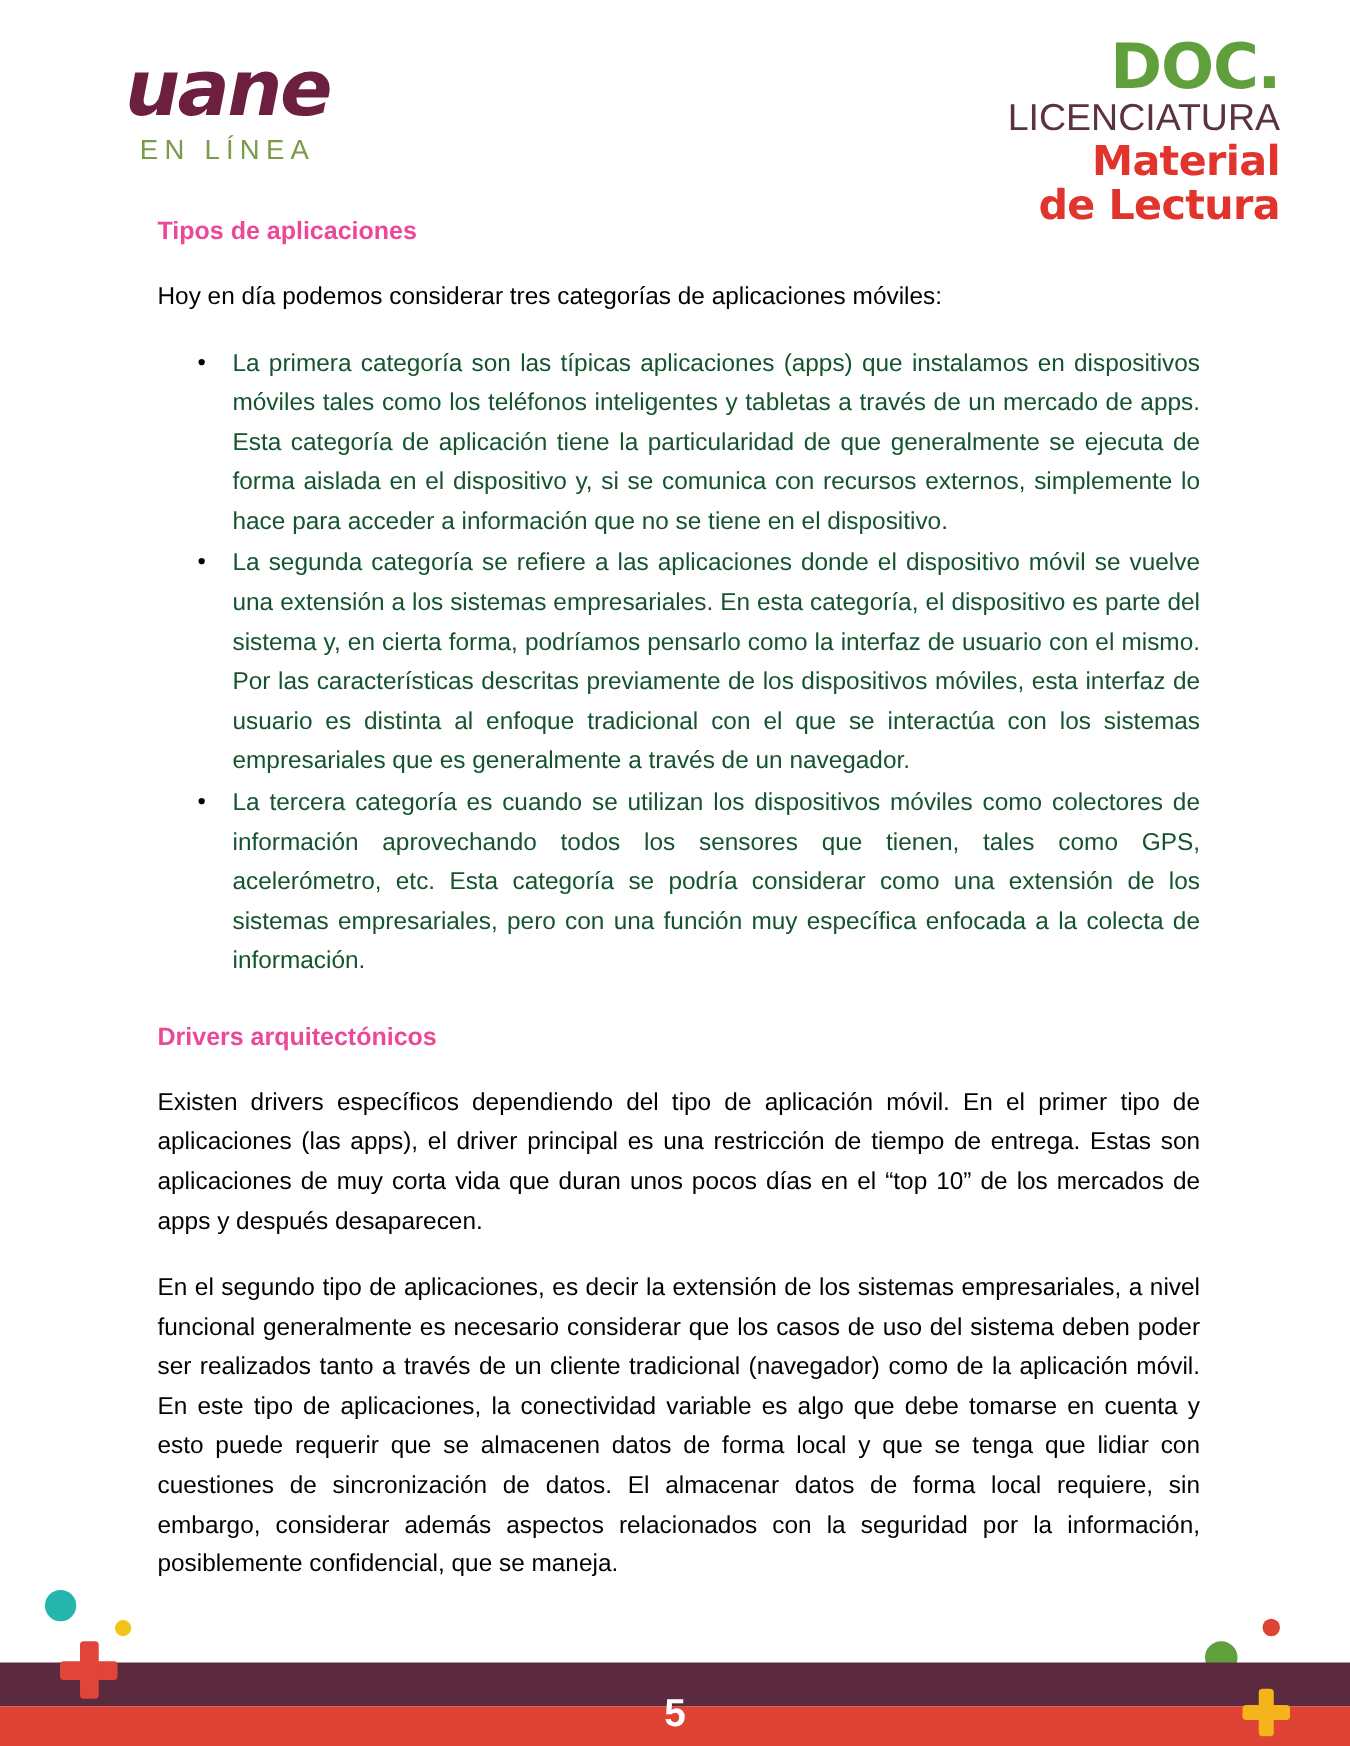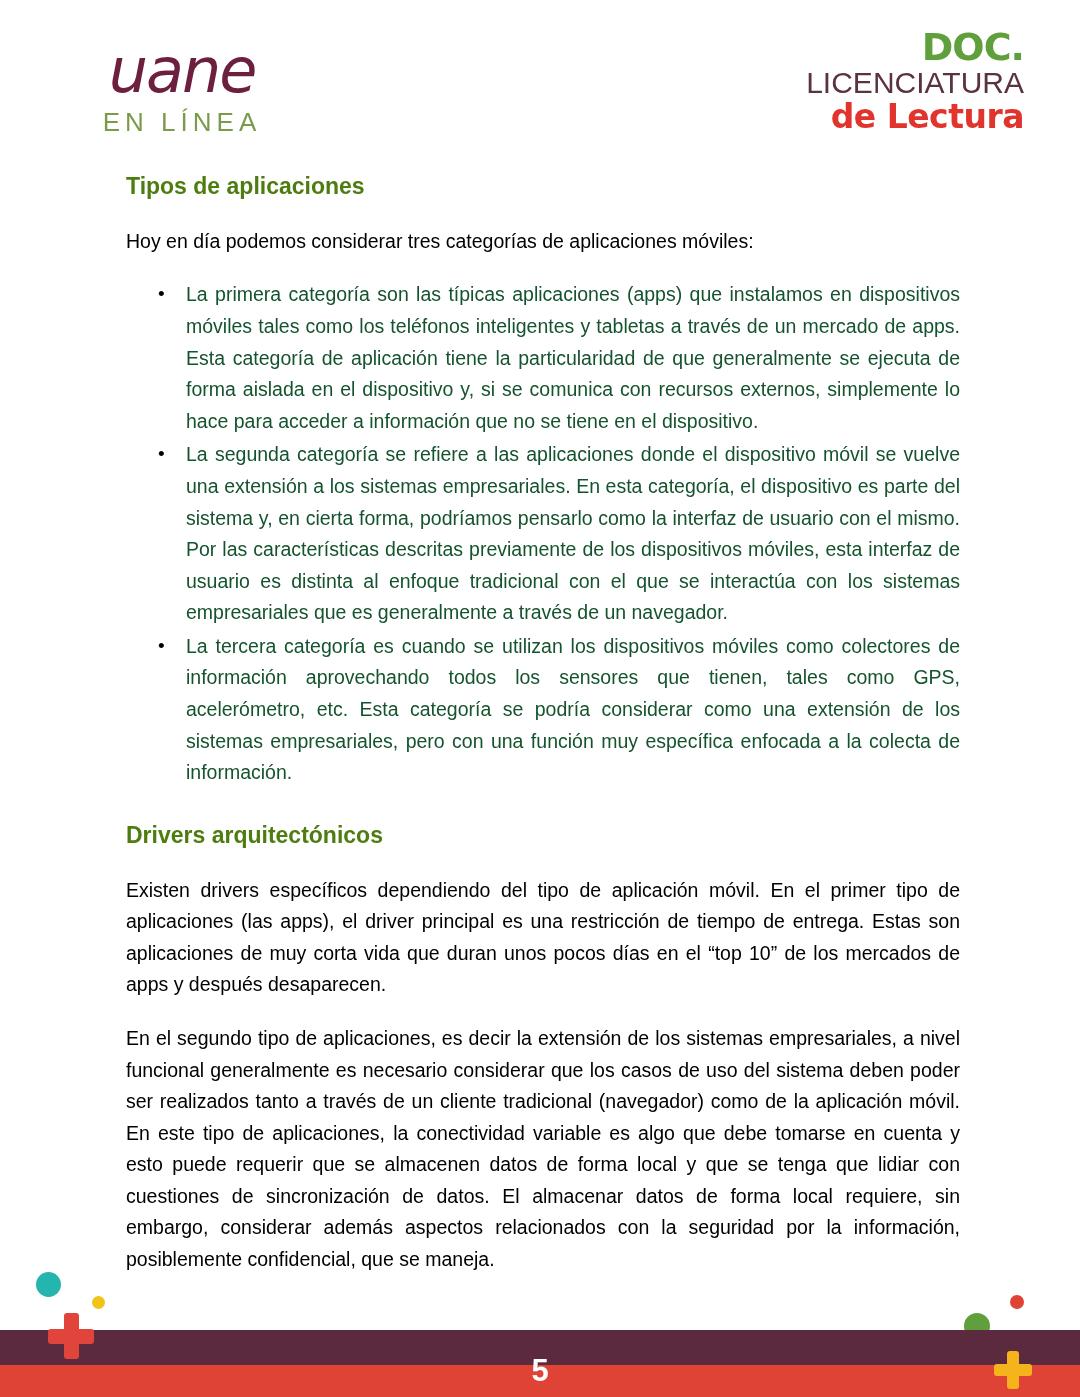--- a/index.html
+++ b/index.html
@@ -29,45 +29,45 @@
   .brand-logo {
     position: absolute;
     left: 62px;
     top: 42px;
     width: 240px;
     text-align: center;
   }
   .brand-wordmark {
     font-family: "DejaVu Sans", sans-serif;
     font-size: 62px;
-    font-weight: normal;
+    font-weight: bold;
     font-style: italic;
     color: #6C1F3E;
     line-height: 0.95;
     letter-spacing: -2px;
   }
   .brand-tagline {
     font-family: "Liberation Sans", sans-serif;
-    font-size: 26px;
+    font-size: 22px;
     font-weight: normal;
     color: #7B9B4B;
     letter-spacing: 5px;
     margin-top: 6px;
   }
 
   .doc-badge {
     position: absolute;
     right: 56px;
     top: 28px;
     text-align: right;
     line-height: 1.0;
   }
   .doc-badge-doc {
     font-family: "DejaVu Sans", sans-serif;
-    font-size: 38px;
+    font-size: 50px;
     font-weight: bold;
     color: #5FA03C;
     letter-spacing: -1px;
   }
   .doc-badge-lic {
     font-family: Liberation Sans, sans-serif;
     font-size: 30px;
     font-weight: normal;
     color: #5B3240;
     letter-spacing: 0px;
@@ -86,23 +86,23 @@
   
   .content {
     position: absolute;
     left: 126px;
     top: 172px;
     width: 834px;
   }
 
   .section-heading {
     font-family: "Liberation Sans", sans-serif;
-    font-size: 23px;
-    font-weight: bold;
-    color: #4d7c0f;
+    font-size: 20px;
+    font-weight: bold;
+    color: #ec4899;
     margin: 0 0 24px 0;
     line-height: 1.3;
   }
   .heading-spaced {
     margin-top: 32px;
   }
 
   .body-paragraph {
     font-family: Liberation Sans, sans-serif;
     font-size: 19.5px;
@@ -256,20 +256,21 @@
 <div class="page-header">
 
   <div class="brand-logo">
     <div class="brand-wordmark">uane</div>
     <div class="brand-tagline">EN LÍNEA</div>
   </div>
 
   <div class="doc-badge">
     <div class="doc-badge-doc">DOC.</div>
     <div class="doc-badge-lic">LICENCIATURA</div>
+    <div class="doc-badge-material">Material</div>
     <div class="doc-badge-lectura">de Lectura</div>
   </div>
 
 </div>
 
 <div class="content">
 
   <h2 class="section-heading">Tipos de aplicaciones</h2>
 
   <p class="body-paragraph lead">Hoy en día podemos considerar tres categorías de aplicaciones móviles:</p>

